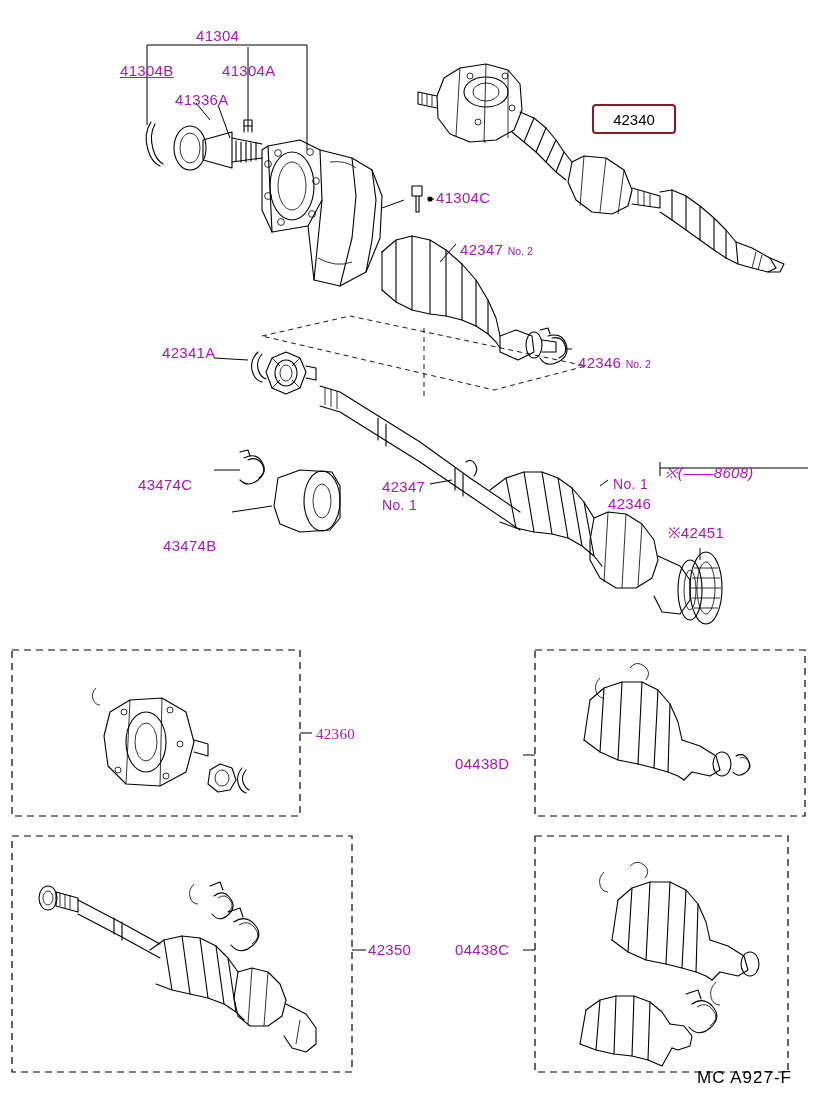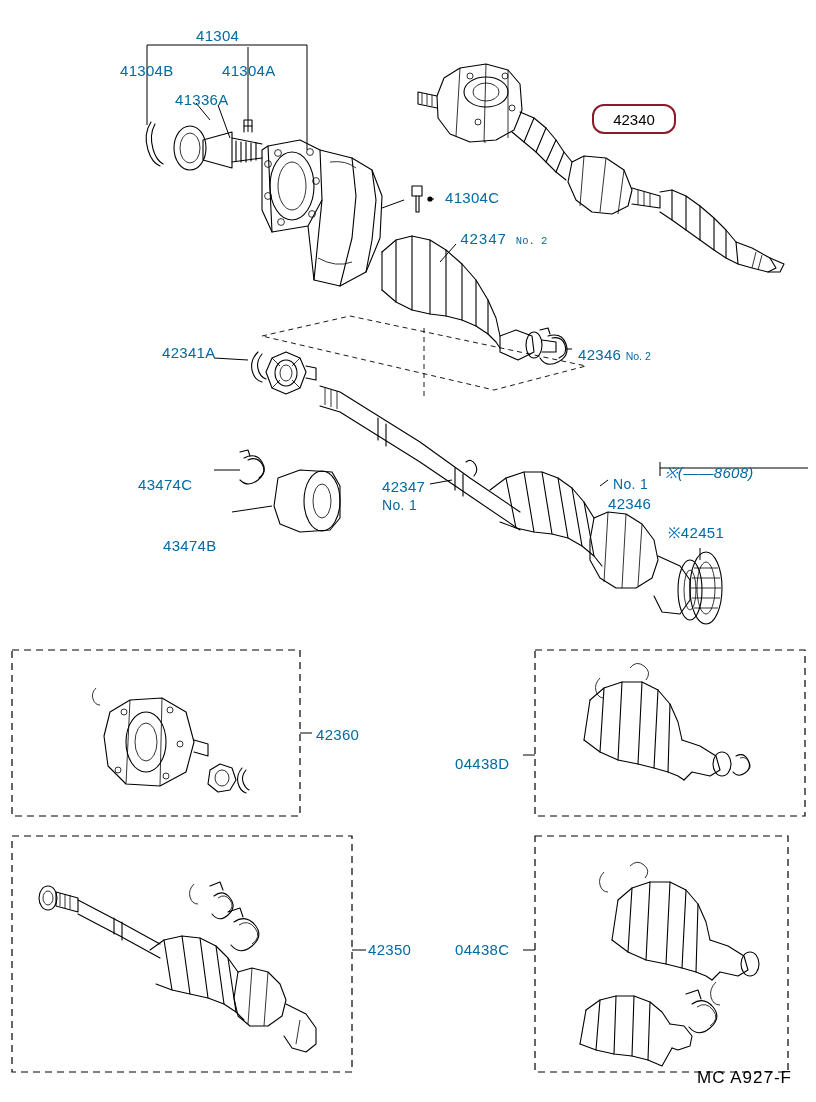--- a/index.html
+++ b/index.html
@@ -19,35 +19,35 @@
     position: absolute;
     left: 0; top: 0;
     width: 816px;
     height: 1102px;
   }
   .lbl {
     position: absolute;
     font-family: "Liberation Sans", sans-serif;
     font-size: 15px;
     letter-spacing: 0.3px;
-    color: #0369a1;
+    color: #a21caf;
     white-space: nowrap;
   }
   .lbl .sub {
     font-size: 10.5px;
     letter-spacing: 0;
   }
   .lbl.small {
     font-size: 14px;
   }
   .highlight-box {
     position: absolute;
     border: 2.5px solid #8c1a2b;
     box-sizing: border-box;
-    border-radius: 12px;
+    border-radius: 4px;
   }
   .highlight-box .lbl-inner {
     position: absolute;
     left: 0; top: 0; right: 0; bottom: 0;
     display: flex;
     align-items: center;
     justify-content: center;
     font-size: 15px;
     font-family: "Liberation Sans", sans-serif;
     color: #000;
@@ -354,47 +354,47 @@
 
     <g>
       <path class="leader" d="M196 103 L210 120"></path>
       <path class="leader" d="M404 200 L382 208"></path>
       <path class="leader" d="M456 244 L440 262"></path>
       <path class="leader" d="M214 358 L248 360"></path>
     </g>
   </svg>
 
   <div class="lbl" style="left:196px; top:27px;"><span>41304</span></div>
-  <div class="lbl" style="left:120px; top:62px;"><span>41304B</span></div>
+  <div class="lbl" style="left:120px; top:62px;text-decoration:underline;"><span>41304B</span></div>
   <div class="lbl" style="left:222px; top:62px;"><span>41304A</span></div>
   <div class="lbl" style="left:175px; top:91px;"><span>41336A</span></div>
-  <div class="lbl" style="left:445px; top:189px;"><span>41304C</span></div>
-
-  <div class="lbl" style="left:460px; top:232px;font-family:Liberation Mono, monospace;">
+  <div class="lbl" style="left:436px; top:189px;"><span>41304C</span></div>
+
+  <div class="lbl" style="left:460px; top:241px;">
     <span>42347</span>&nbsp;<span class="sub">No. 2</span>
   </div>
 
-  <div class="lbl" style="left:578px; top:346px;text-align:right;">
+  <div class="lbl" style="left:578px; top:354px;text-align:right;">
     <span>42346</span>&nbsp;<span class="sub">No. 2</span>
   </div>
 
   <div class="lbl" style="left:162px; top:344px;"><span>42341A</span></div>
   <div class="lbl" style="left:138px; top:456px;margin-top:20px;"><span>43474C</span></div>
   <div class="lbl" style="left:163px; top:537px;"><span>43474B</span></div>
 
   <div class="lbl" style="left:382px; top:478px;"><span>42347</span></div>
   <div class="lbl small" style="left:382px; top:497px;"><span>No. 1</span></div>
 
   <div class="lbl small" style="left:613px; top:476px;"><span>No. 1</span></div>
   <div class="lbl" style="left:608px; top:495px;"><span>42346</span></div>
 
   <div class="lbl" style="left:668px; top:522px;"><span>※42451</span></div>
   <div class="lbl" style="left:665px; top:462px;font-style:italic;"><span>※(——8608)</span></div>
 
-  <div class="lbl" style="left:316px; top:726px;"><span>42360</span></div>
+  <div class="lbl" style="left:316px; top:726px;font-family:Liberation Serif, serif;"><span>42360</span></div>
   <div class="lbl" style="left:455px; top:755px;"><span>04438D</span></div>
   <div class="lbl" style="left:368px; top:941px;"><span>42350</span></div>
   <div class="lbl" style="left:455px; top:941px;"><span>04438C</span></div>
 
   <div class="highlight-box" style="left:592px; top:104px; width:84px; height:30px;">
     <div class="lbl-inner">42340</div>
   </div>
 
   <div id="footer-code">MC  A927-F</div>
 </div>

